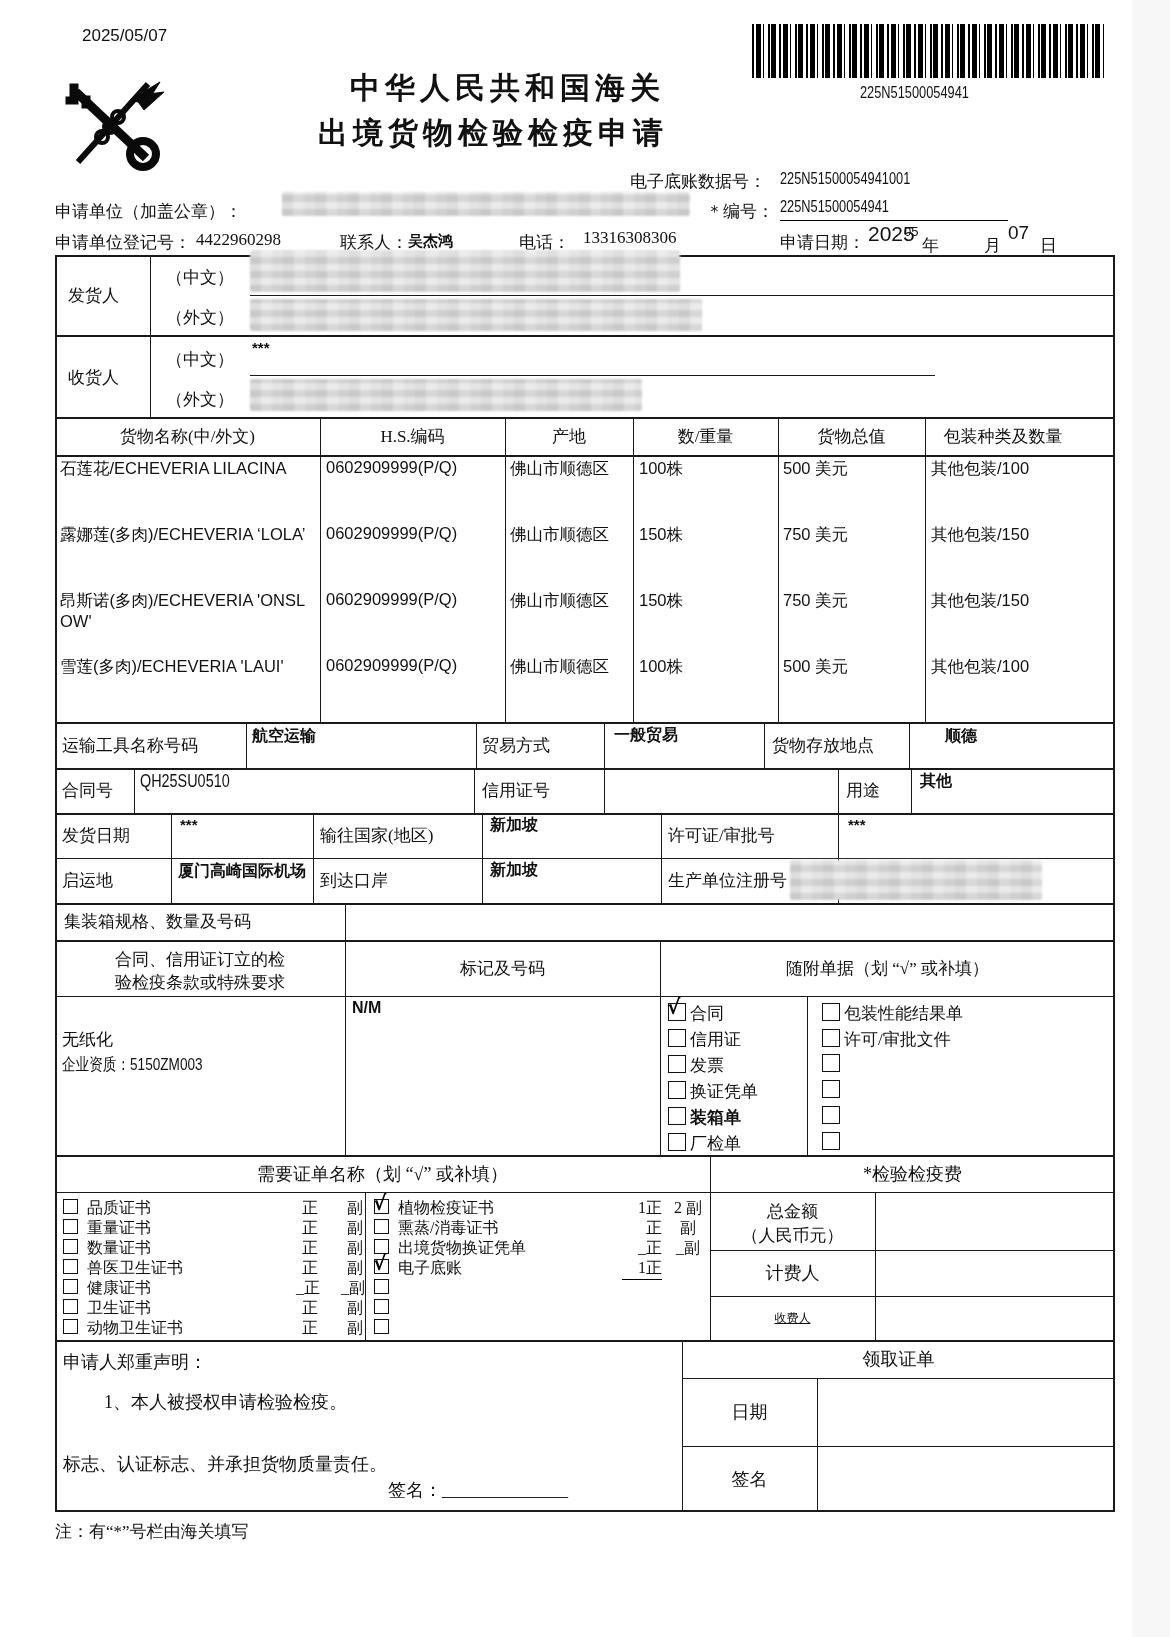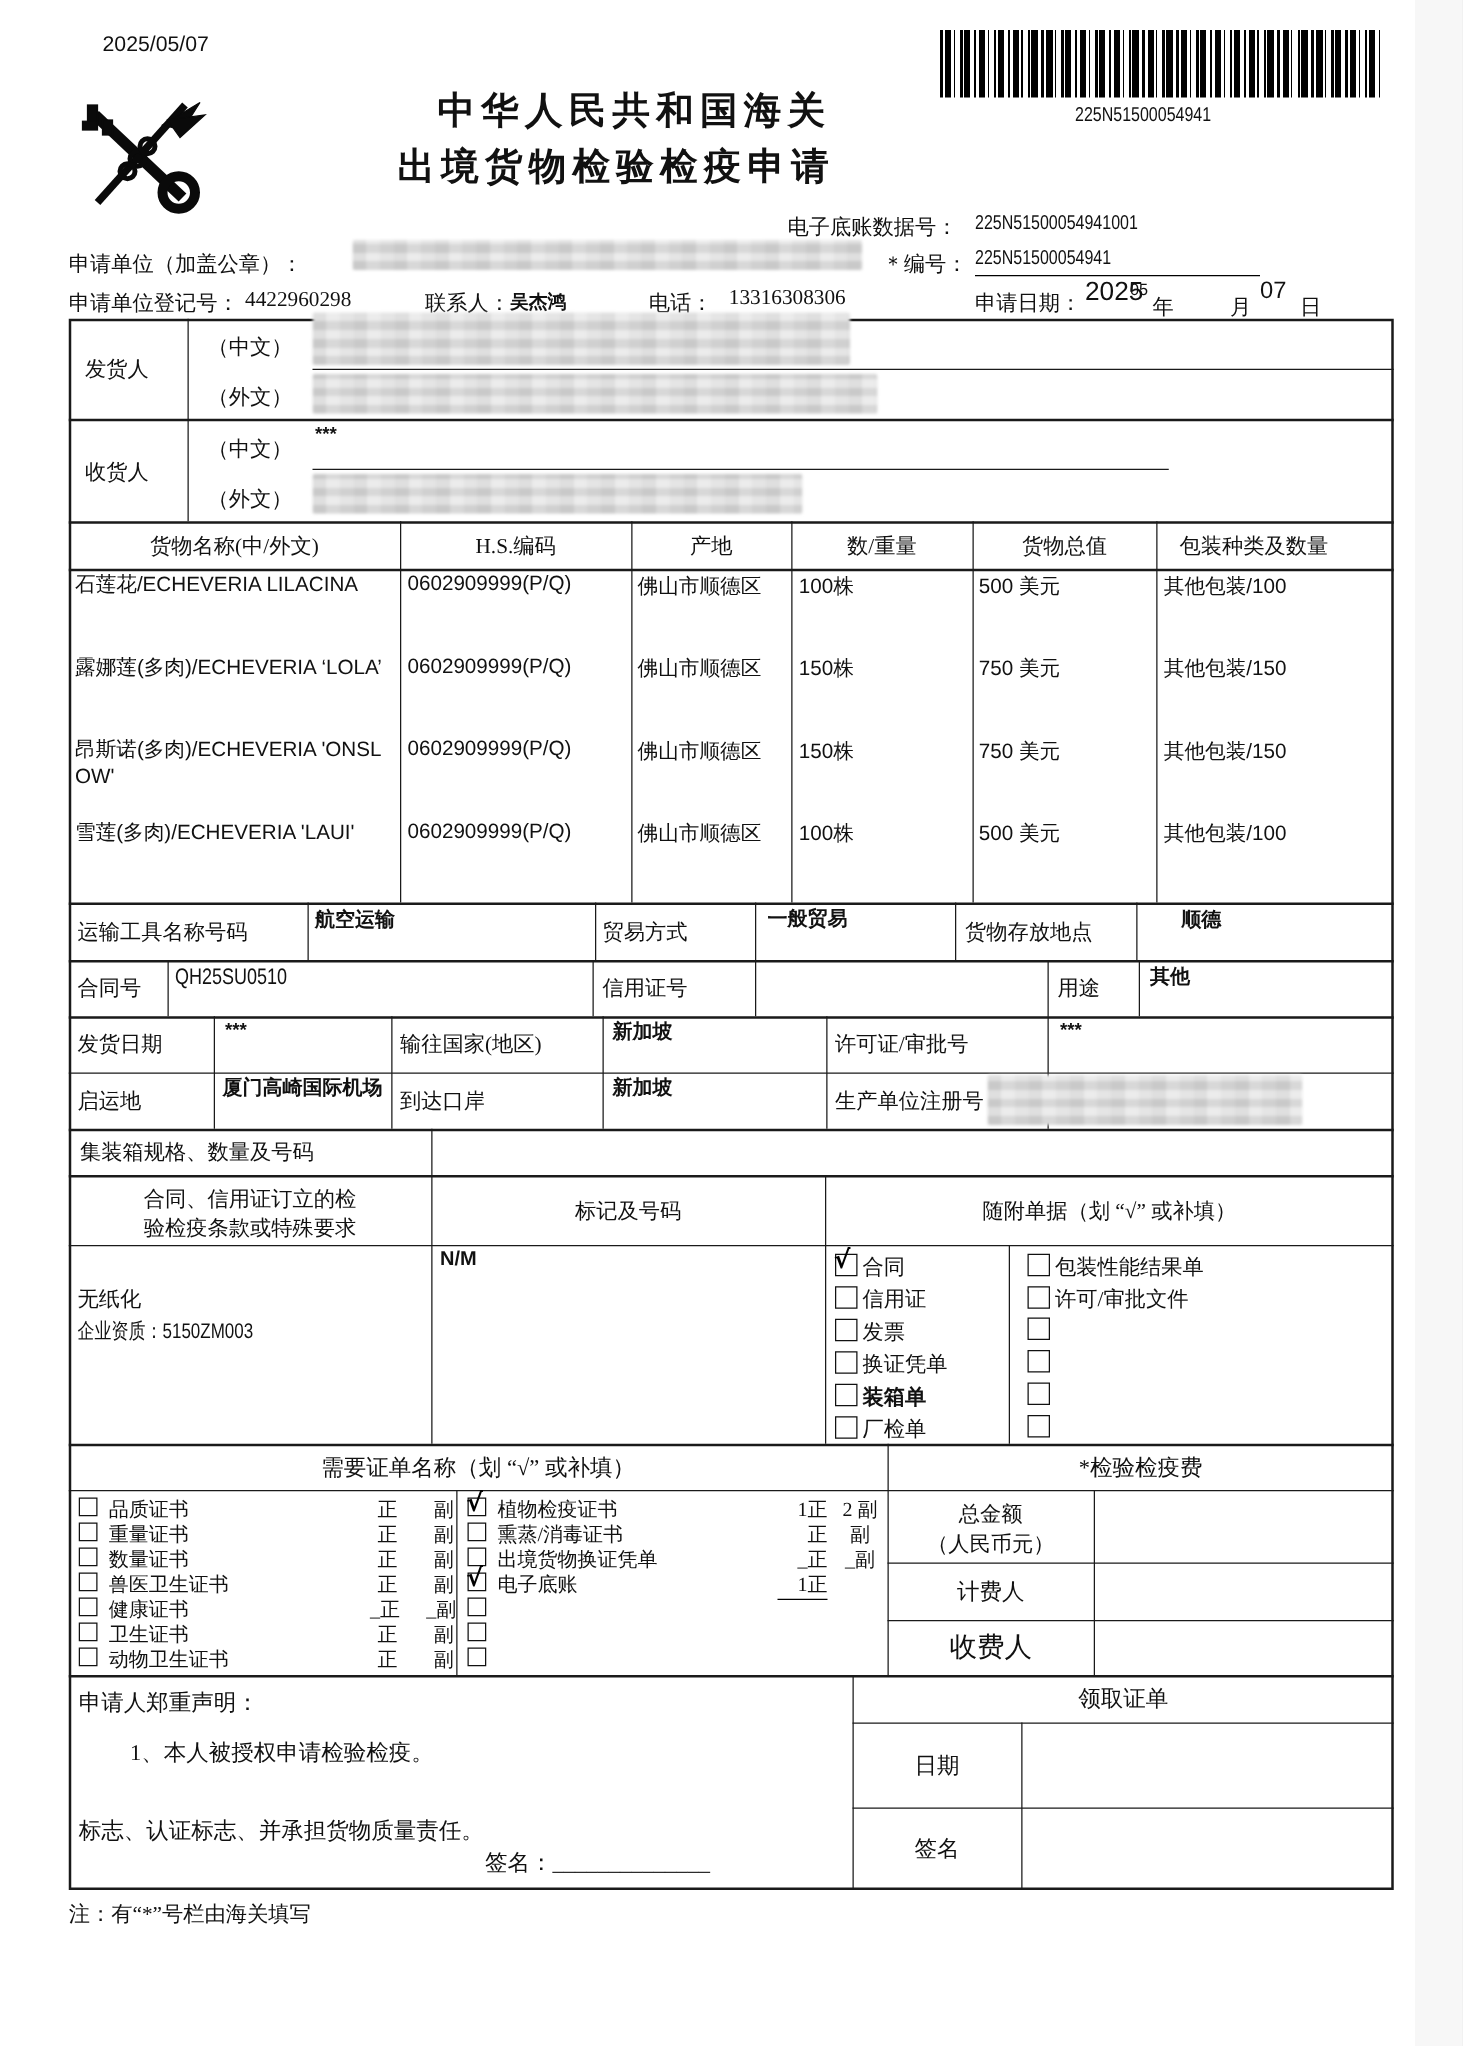--- a/index.html
+++ b/index.html
@@ -375,21 +375,21 @@
   <div class="cert-row" style="left:374px;top:1318px;width:330px;">
     <span class="cb"><span class="tick"></span></span>
     <span class="clabel"></span>
   </div>
 
   <div class="abs lbl" style="left:710px;top:1200px;width:165px;text-align:center;line-height:24px;">
     <div>总金额</div>
     <div>（人民币元）</div>
   </div>
   <div class="abs lbl center" style="left:710px;top:1250px;width:165px;height:46px;font-size:18px;">计费人</div>
-  <div class="abs lbl center" style="left:710px;top:1296px;width:165px;height:44px;font-size:22px;">收费人</div>
+  <div class="abs lbl center" style="left:710px;top:1296px;width:165px;height:44px;font-size:12px;text-decoration:underline;">收费人</div>
 
   <div class="hl hl2" style="left:55px;top:1340px;width:1060px;"></div>
   <div class="vl" style="left:682px;top:1340px;height:172px;"></div>
   <div class="hl" style="left:682px;top:1378px;width:433px;"></div>
   <div class="hl" style="left:682px;top:1446px;width:433px;"></div>
   <div class="vl" style="left:817px;top:1378px;height:134px;"></div>
 
   <div class="abs lbl" style="left:63px;top:1350px;font-size:18px;">申请人郑重声明：</div>
   <div class="abs lbl" style="left:104px;top:1390px;font-size:18px;">1、本人被授权申请检验检疫。</div>
   <div class="abs lbl" style="left:63px;top:1452px;font-size:18px;">标志、认证标志、并承担货物质量责任。</div>

